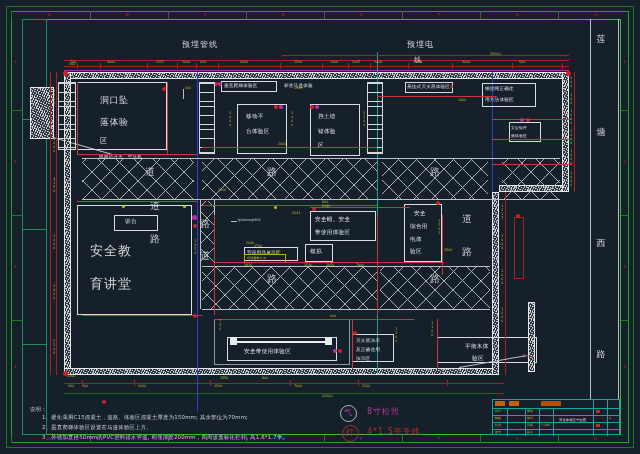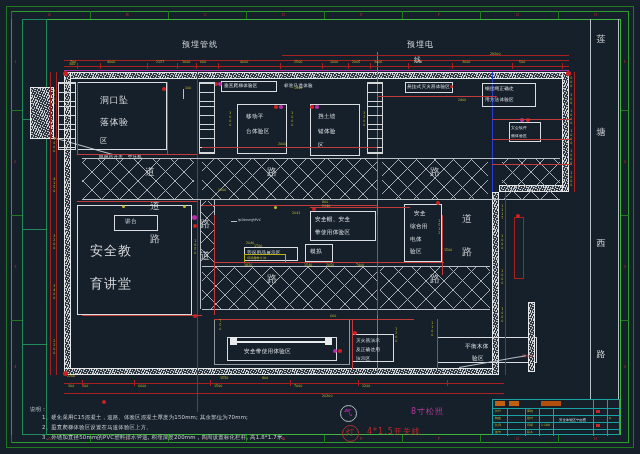--- a/index.html
+++ b/index.html
@@ -475,21 +475,21 @@
     <div class="t t-mid vert" style="left:574px; top:213px;">西</div>
     <div class="t t-mid vert" style="left:574px; top:323px;">路</div>
 
     <div class="t t-note" style="left:8px; top:388px; color:#cfd3d6;">说明：</div>
     <div class="t t-note" style="left:20px; top:396px;">1、硬化采用C15混凝土，道路、体验区混凝土厚度为150mm; 其余部位为70mm;</div>
     <div class="t t-note" style="left:20px; top:406px;">2、垂直爬梯体验区设置在马道体验区上方。</div>
     <div class="t t-note" style="left:20px; top:416px;">3、外墙加直径50mm的PVC塑料排水管道, 积埋深度200mm , 四周设置标化栏杆, 高1.8*1.7米。</div>
 
     <div class="circ" style="left:318px; top:386px; width:17px; height:17px;"></div>
     <div class="t" style="left:322px; top:390px; color:#b52fa8; font-size:8px;">气</div>
-    <div class="t t-mag" style="left:345px; top:389px; font-size:8px;margin-left:44px;">8寸松照</div>
+    <div class="t t-mag" style="left:345px; top:389px; font-size:8px;">8寸松照</div>
     <div class="circ" style="left:320px; top:406px; width:17px; height:17px; border-color:#b03030;"></div>
     <div class="t" style="left:324px; top:410px; color:#c02a2a; font-size:8px;">灯</div>
     <div class="t t-red" style="left:345px; top:409px; font-size:8px;">4*1.5开关线</div>
 
     <div class="tb" style="left:470px; top:380px; width:128px; height:36px;">
 
       <div class="tb-r" style="left:0; top:8px; width:128px; height:0.5px;"></div>
       <div class="tb-r" style="left:0; top:15px; width:128px; height:0.5px;"></div>
       <div class="tb-r" style="left:0; top:22px; width:128px; height:0.5px;"></div>
       <div class="tb-r" style="left:0; top:29px; width:128px; height:0.5px;"></div>

